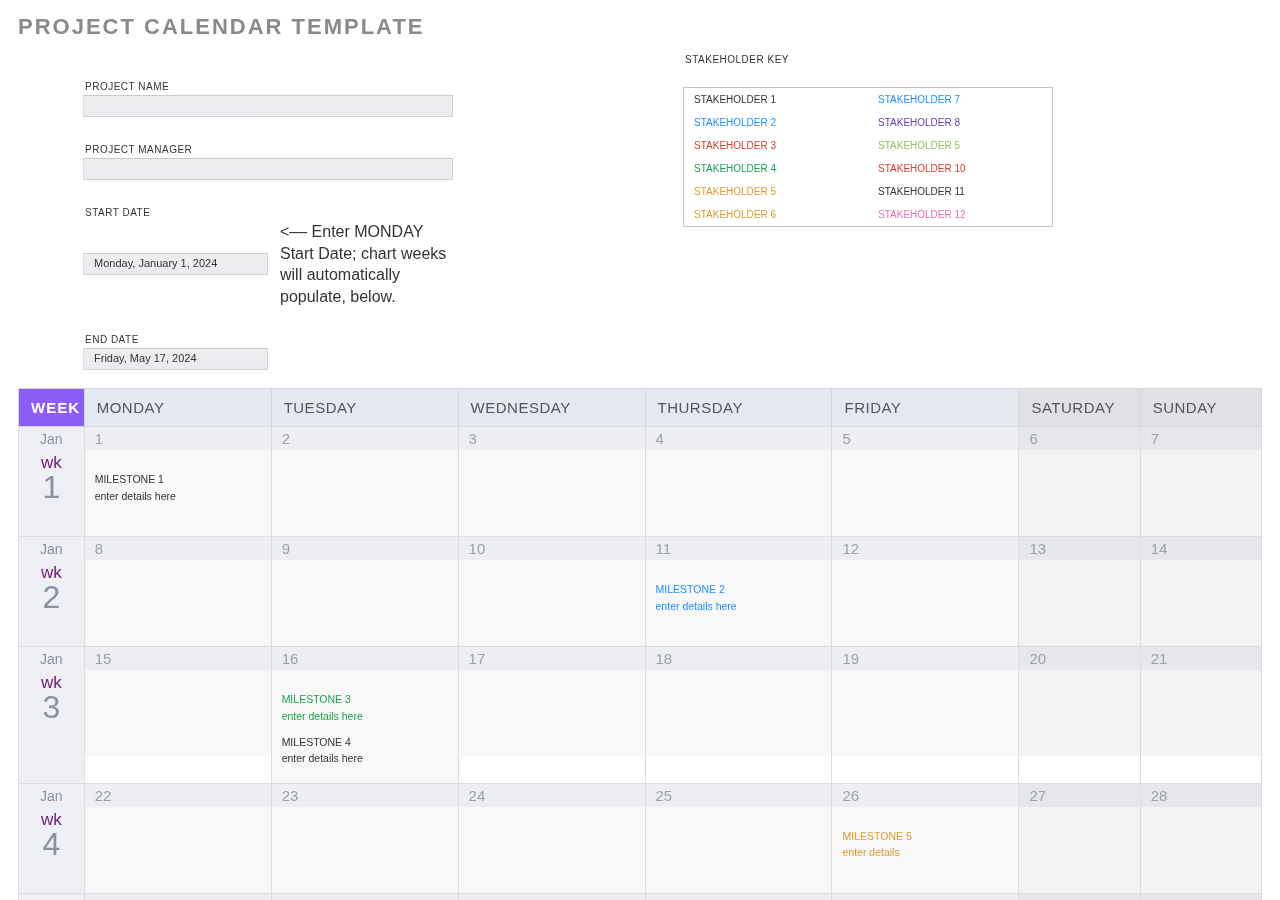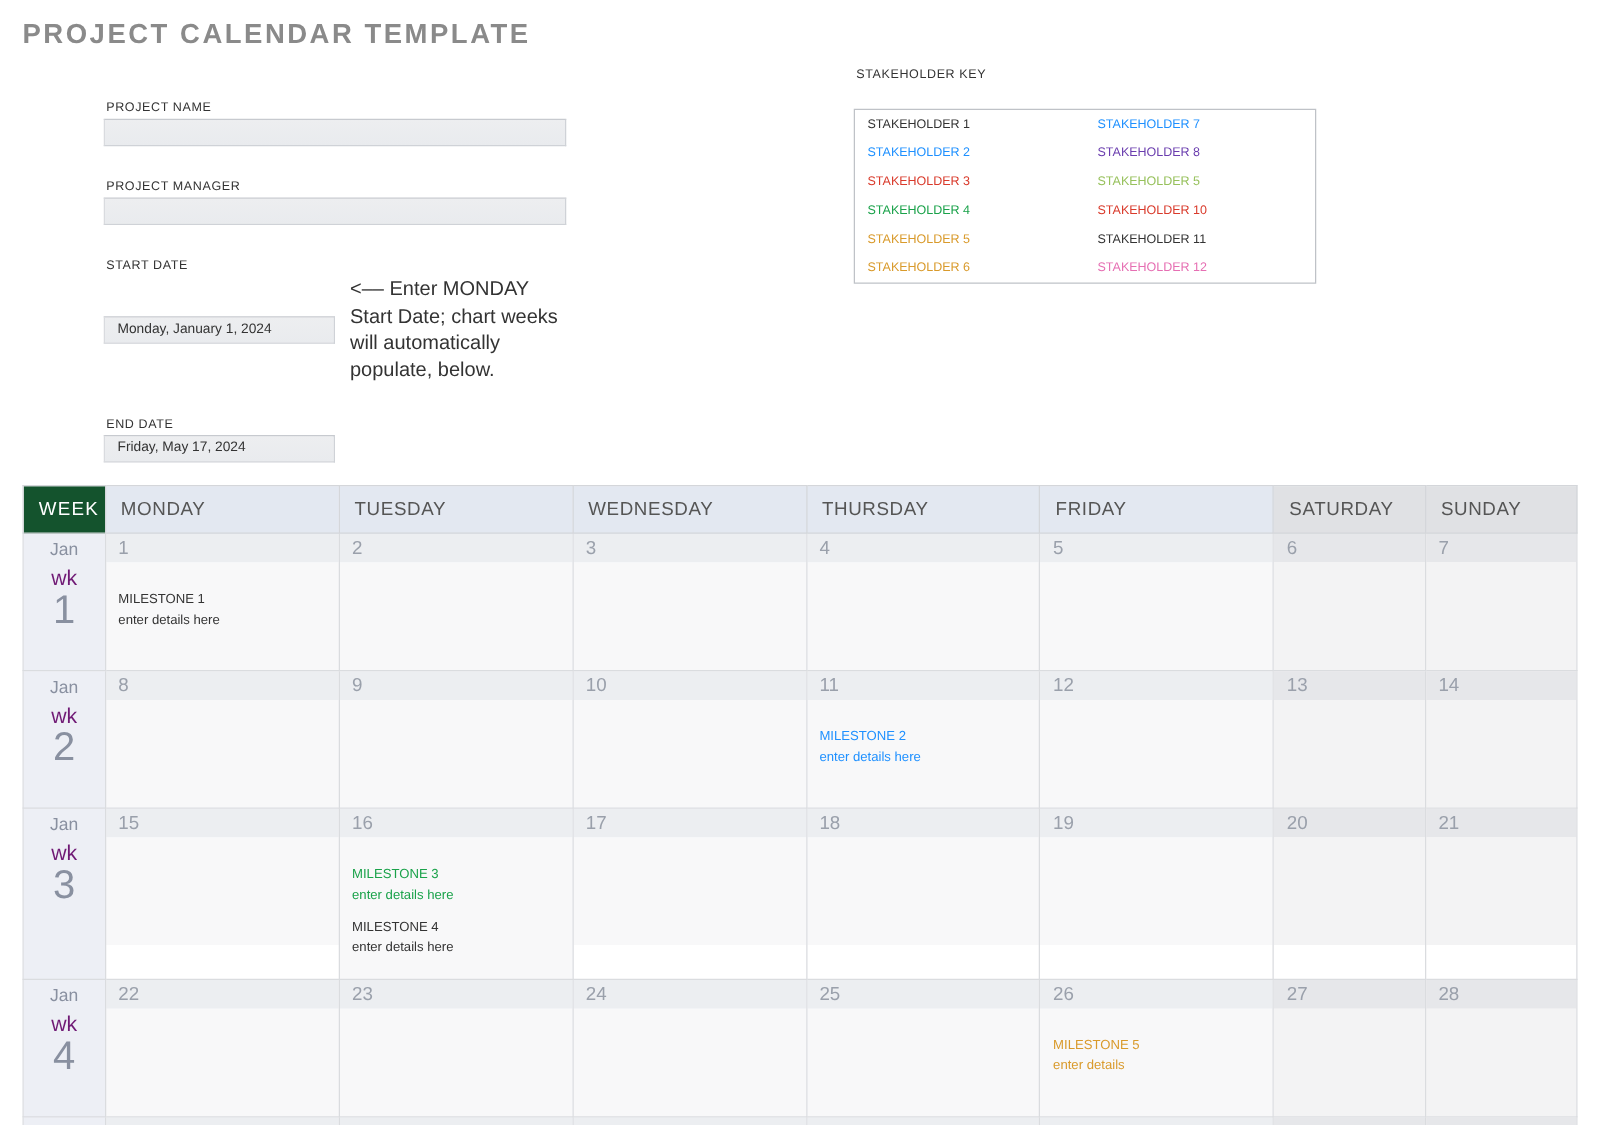--- a/index.html
+++ b/index.html
@@ -83,25 +83,25 @@
   }
   .cal th{
     font-size:15px;
     font-weight:500;
     text-align:left;
     padding:10px 12px;
     letter-spacing:.5px;
     border:1px solid #d4d6da;
   }
   .cal th.week{
-    background:#14532d;
+    background:#8b5cf6;
     color:#fff;
     width:65px;
     letter-spacing:1px;
-    font-weight:400;
+    font-weight:700;
   }
   .cal th.wd{ background:#e3e8f1; color:#555; width:185px;margin-top:23px;}
   .cal th.we{ background:#e0e1e4; color:#555; width:120px;}
 
   .cal td{
     border:1px solid #dadcdf;
     vertical-align:top;
     padding:0;
   }
 

